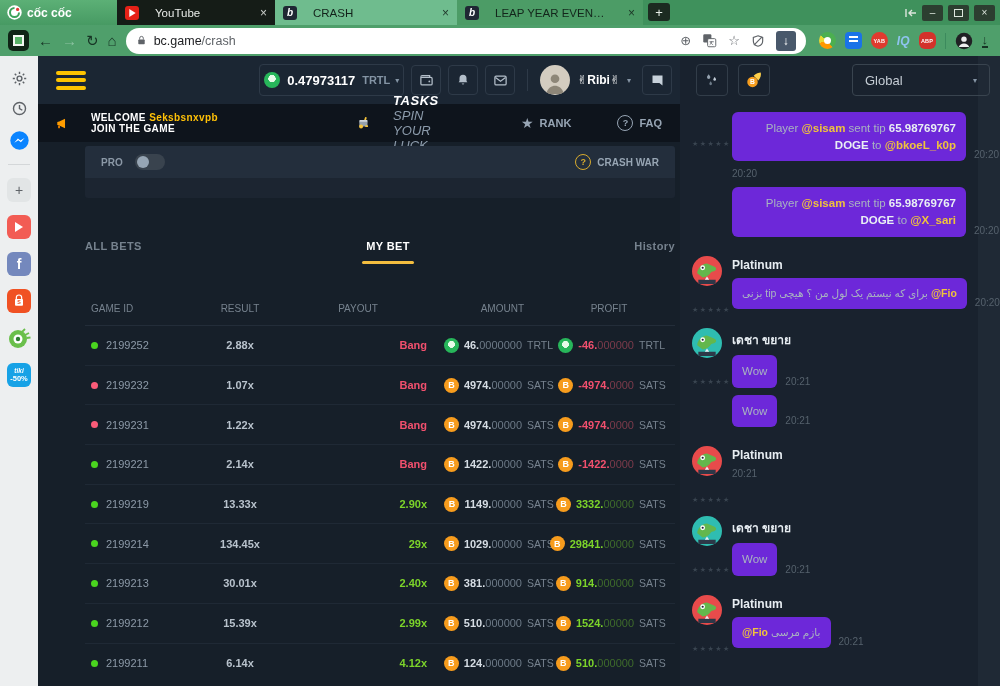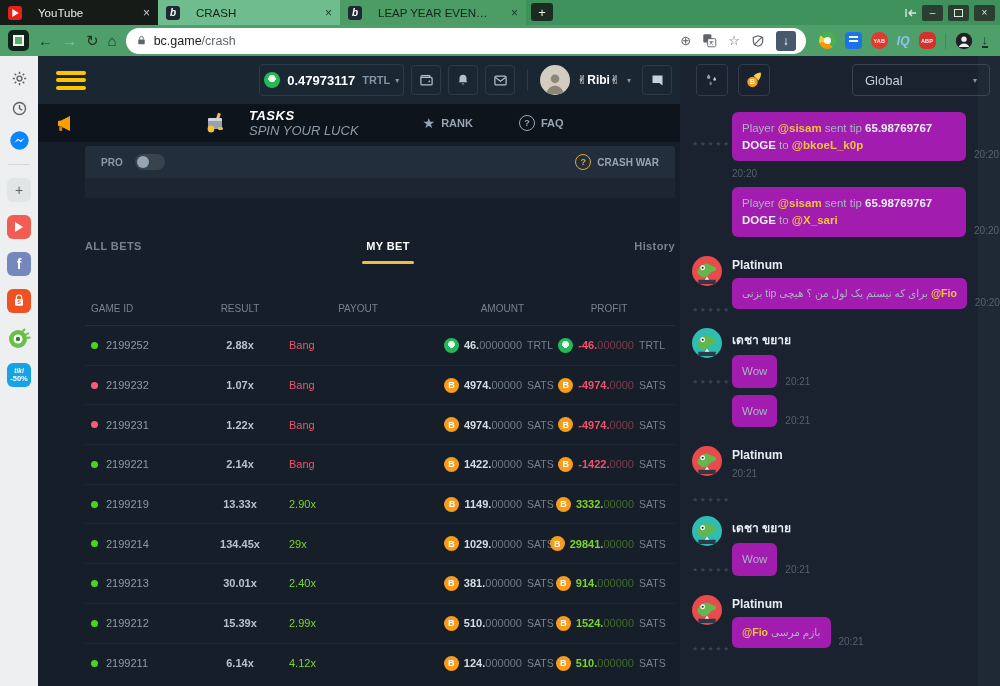--- a/index.html
+++ b/index.html
@@ -100,21 +100,21 @@
   .t-head,.t-row{display:grid;grid-template-columns:100px 98px 138px 1fr 112px;align-items:center;
     padding:0 10px 0 6px;box-sizing:border-box;}
   .t-head{height:34px;color:#76828e;font-size:10px;border-bottom:1px solid #232d39;}
   .t-row{height:39.7px;border-bottom:1px solid #1f2935;}
   .h-c{text-align:center;}.h-r{text-align:center;}
   .h-amt{text-align:right;padding-right:29px;}
   .c-id{display:flex;align-items:center;gap:8px;color:#8d9aa8;}
   .dot{width:7px;height:7px;border-radius:50%;flex:none;}
   .dot-g{background:#4ad41f;}.dot-r{background:#fa5b78;}
   .c-res{text-align:center;color:#b8c2cc;font-weight:bold;}
-  .c-pay{text-align:left;font-weight:normal;}
+  .c-pay{text-align:right;font-weight:bold;}
   .bang{color:#f2506e;}.winx{color:#7cd42a;}
   .c-amt,.c-pro{display:flex;justify-content:flex-end;align-items:center;gap:5px;}
   .num{white-space:nowrap;}
   .num .int{font-weight:bold;color:#d6dde4;}
   .num .dec{color:#6d7a87;}
   .neg .int{color:#f2506e;}.neg .dec{color:#7c3b4b;}
   .pos .int{color:#7cd42a;}.pos .dec{color:#3e6b2b;}
   .cur{color:#76828e;width:26px;text-align:left;font-size:10.5px;}
   
   .chat{flex:1;background:#19222e;position:relative;display:flex;flex-direction:column;min-width:0;}
@@ -127,34 +127,42 @@
   .chat-body{flex:1;padding:8px 8px 0 12px;overflow:hidden;position:relative;z-index:1;}
   .grp{display:flex;margin-bottom:12px;}
   .acol{width:40px;flex:none;display:flex;flex-direction:column;align-items:flex-start;}
   .av{width:30px;height:30px;border-radius:50%;overflow:hidden;display:flex;align-items:center;justify-content:center;}
   .av-red{background:#e84b4b;}.av-teal{background:#2fbdb1;}
   .stars{font-size:7px;letter-spacing:1.5px;color:#3a4551;margin-top:20px;white-space:nowrap;}
   .stars.tipstars{margin-top:28px;}
   .ccol{flex:1;min-width:0;}
   .cname{color:#e7edf2;font-weight:bold;font-size:12px;margin:2px 0 6px;white-space:nowrap;}
   .brow{display:flex;align-items:flex-end;gap:8px;margin-bottom:7px;}
-  .bubble{background:#a21caf;border-radius:6px;padding:8px 10px;font-size:11.5px;color:#a9b4c0;line-height:1.45;}
+  .bubble{background:#6d28d9;border-radius:6px;padding:8px 10px;font-size:11.5px;color:#a9b4c0;line-height:1.45;text-align:right;}
   .bubble-tip{flex:none;width:214px;}
   .bubble.fa{white-space:nowrap;font-size:10.5px;}
   .time{font-size:10px;color:#55616c;padding-bottom:1px;flex:none;}
   .mention{color:#f0c33c;font-weight:bold;}
   .amt{color:#e9eff4;font-weight:bold;}
   svg{display:block;}
 </style>
 </head>
 <body>
 
 <div class="screen">
 
   <div class="tabstrip">
+    <div class="brand">
+      <svg width="15" height="15" viewBox="0 0 15 15">
+        <circle cx="7.5" cy="7.5" r="7.2" fill="#fff"></circle>
+        <path d="M7.5 3a4.5 4.5 0 1 0 4.5 4.5" stroke="#3da35a" stroke-width="2" fill="none"></path>
+        <circle cx="10.6" cy="4.4" r="1.6" fill="#e53935"></circle>
+      </svg>
+      <span>cốc cốc</span>
+    </div>
     <div class="tab tab-yt">
       <span style="width:14px;height:14px;background:#e62117;border-radius:3px;display:flex;align-items:center;justify-content:center;flex:none;">
         <svg width="7" height="8" viewBox="0 0 8 10">
             <path d="M0 0l8 5-8 5z" fill="#fff"></path>
           </svg>
       </span>
       <span class="ttl">YouTube</span>
       <span class="close">×</span>
     </div>
     <div class="tab tab-crash">
@@ -317,20 +325,25 @@
               <path d="M4 4h16v16l-5-4H4z" fill="#c7d1da"></path>
             </svg>
         </span>
       </div>
 
       <div class="banner">
         <svg width="20" height="17" viewBox="0 0 20 17">
           <path d="M2 6v5l3 .5 9 4.5V1L5 5.5z" fill="#ff9d00"></path>
           <rect x="3.2" y="11.5" width="3" height="4.5" rx="1" fill="#e07b00"></rect>
         </svg>
+        <span class="welc" style="margin-left:14px;">
+          <span>WELCOME</span>
+          <span class="nm">Seksbsnxvpb</span>
+          <span>JOIN THE GAME</span>
+        </span>
         <span class="tasks">
           <svg width="22" height="22" viewBox="0 0 22 22">
             <rect x="13" y="1" width="3" height="6" fill="#f5c33b" transform="rotate(18 14 4)"></rect>
             <rect x="4" y="6" width="14" height="4" rx="1" fill="#cfd5da"></rect>
             <rect x="4" y="9" width="14" height="8" rx="1" fill="#96a1ab"></rect>
             <circle cx="7" cy="17" r="3.4" fill="#f5c33b"></circle>
             <rect x="14" y="15" width="5" height="3" rx="1.5" fill="#f5c33b"></rect>
           </svg>
           <span>
             <span class="t1" style="display:block;">TASKS</span>

